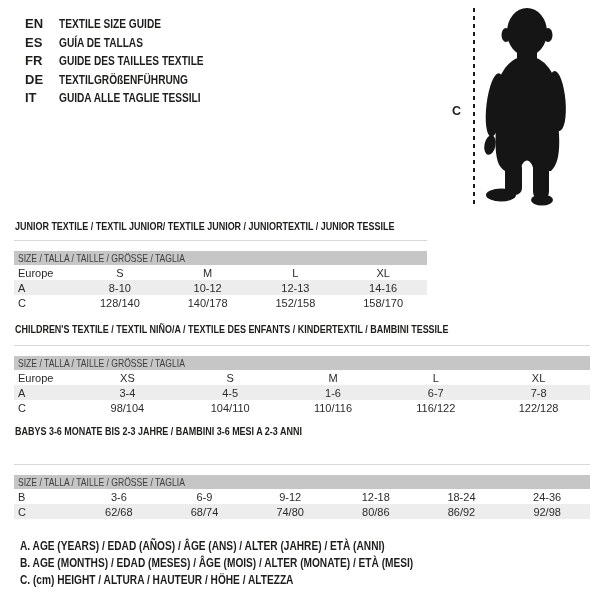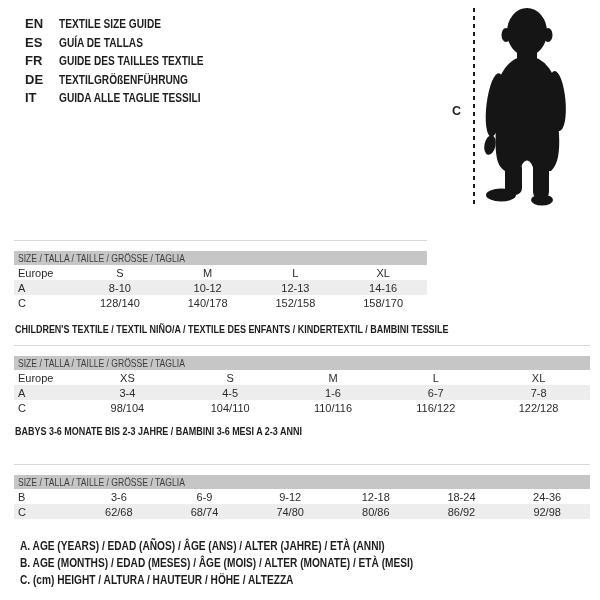--- a/index.html
+++ b/index.html
@@ -81,20 +81,23 @@
     <ellipse cx="9" cy="140" rx="5.5" ry="10" transform="rotate(12 9 140)"></ellipse>
     <ellipse cx="76" cy="96" rx="8.5" ry="30" transform="rotate(-5 76 96)"></ellipse>
     <ellipse cx="70" cy="128" rx="6" ry="11" transform="rotate(-15 70 128)"></ellipse>
     <path d="M16 108 C13 145 14 160 24 166 L39 166 C42 152 50 152 53 166 L70 166 C79 158 80 140 76 106 Z"></path>
     <rect x="24" y="156" width="17" height="34" rx="7"></rect>
     <ellipse cx="20" cy="190" rx="15" ry="6.5"></ellipse>
     <rect x="52" y="156" width="16" height="38" rx="7"></rect>
     <ellipse cx="61" cy="195" rx="11" ry="5.5"></ellipse>
   </svg>
 
+  <div class="heading h1">
+    <span class="cond">JUNIOR TEXTILE / TEXTIL JUNIOR/ TEXTILE JUNIOR / JUNIORTEXTIL / JUNIOR TESSILE</span>
+  </div>
   <div class="sz-table t1">
     <div class="band">
       <span class="cond">SIZE / TALLA / TAILLE / GRÖSSE / TAGLIA</span>
     </div>
     <div class="tbl">
       <div class="tr">
         <span class="td lbl">Europe</span>
         <span class="td">S</span>
         <span class="td">M</span>
         <span class="td">L</span>

